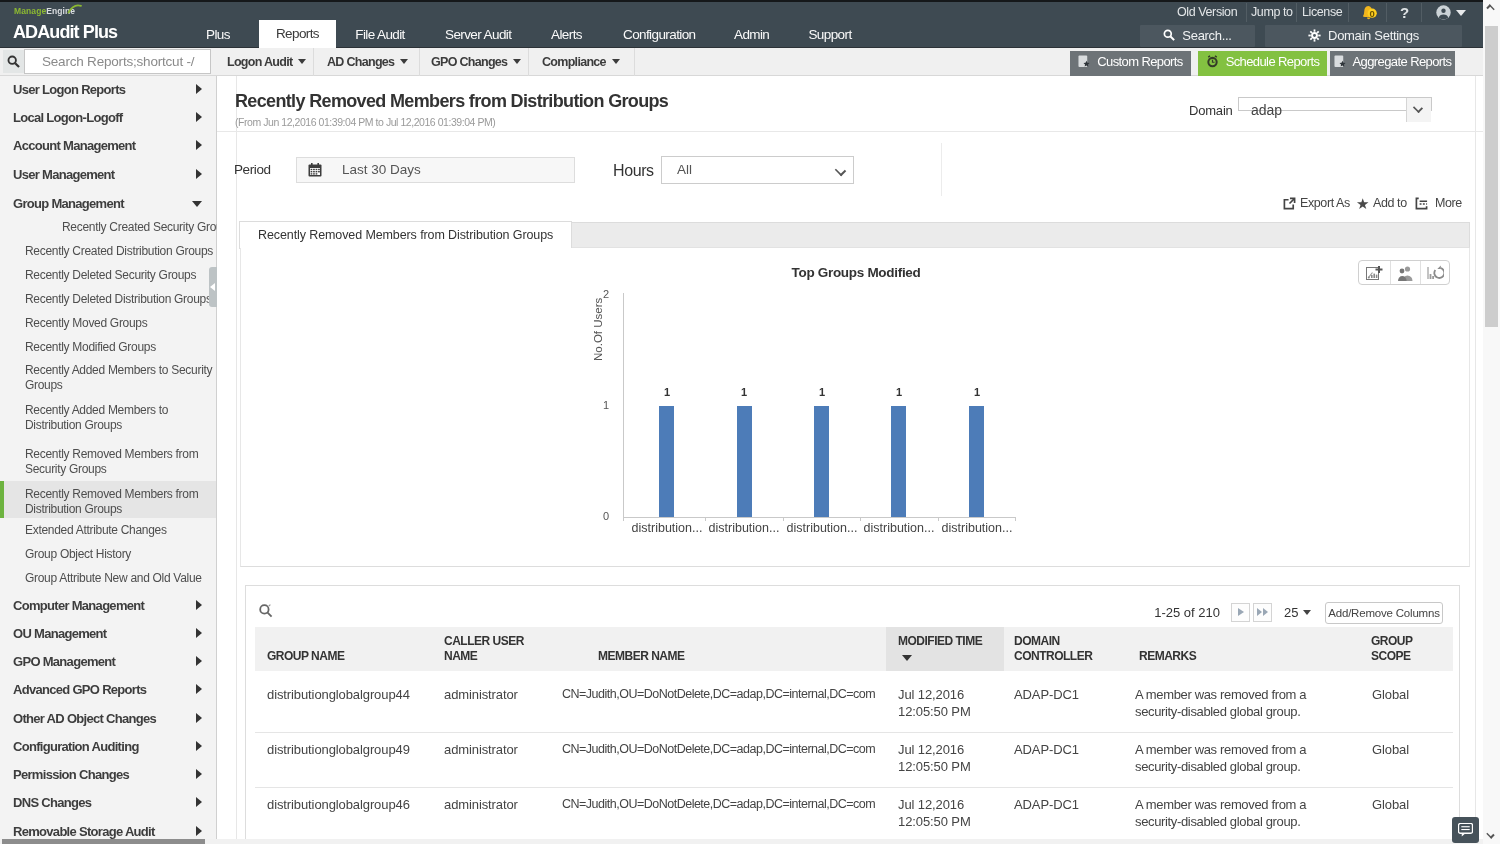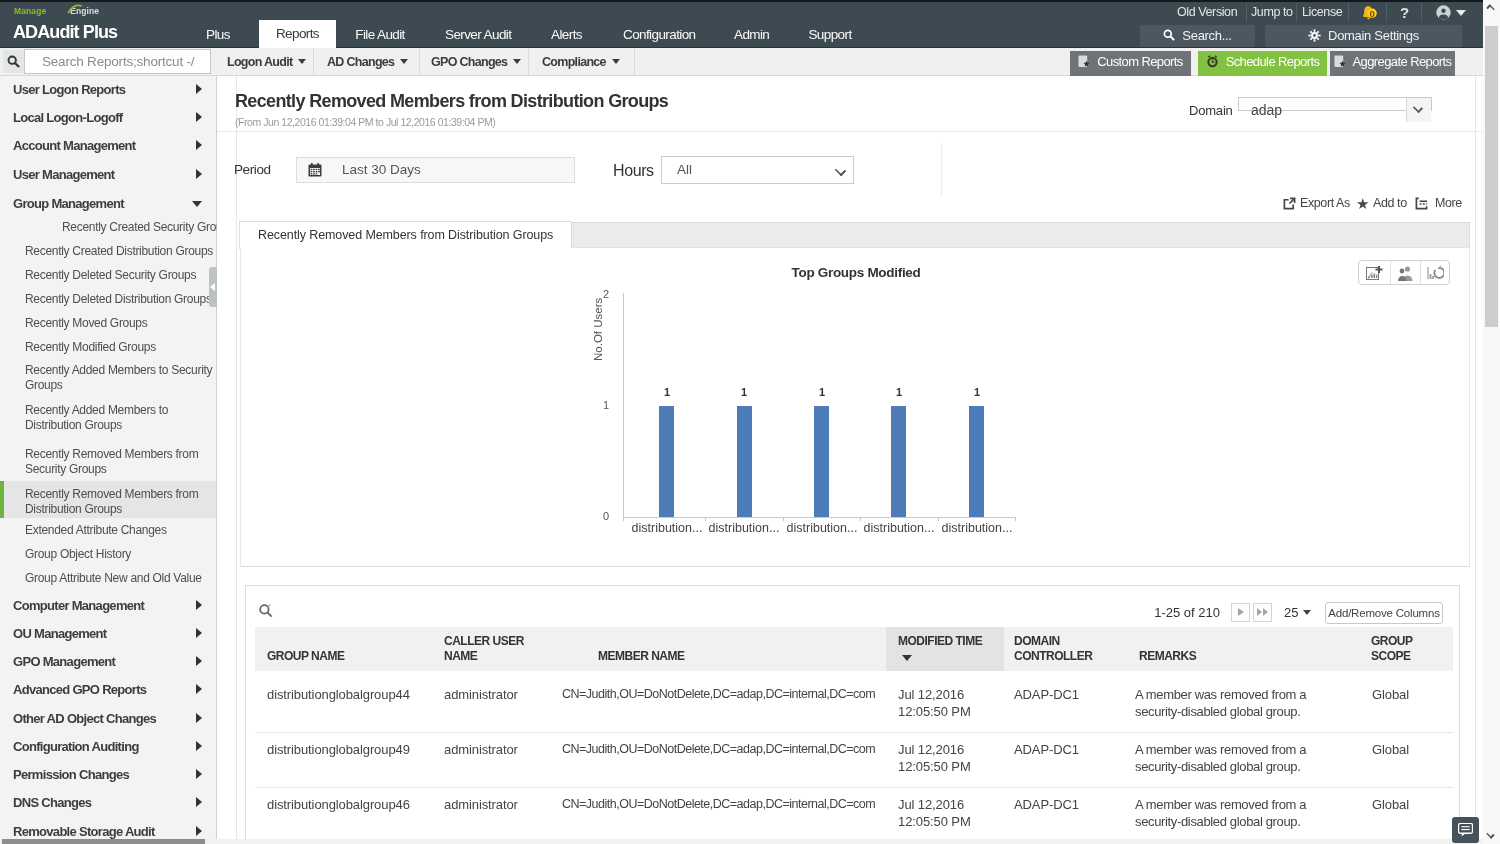--- a/index.html
+++ b/index.html
@@ -6,21 +6,21 @@
 html,body { width:1500px; height:844px; overflow:hidden; }
 body { font-family:"Liberation Sans", sans-serif; background:#fff; }
 #page { position:relative; width:1500px; height:844px; overflow:hidden; background:#fff; }
 .abs { position:absolute; }
 
 
 #topbar { position:absolute; left:0; top:0; width:1483px; height:48px; background:#3e4a52; border-bottom:1px solid #2c3237; }
 #topbar .blackline { position:absolute; left:0; top:0; width:100%; height:2px; background:#15181a; }
 #logo-me { position:absolute; left:14px; top:6px; font-size:8.5px; font-weight:bold; letter-spacing:0.1px; }
 #logo-me .g { color:#8cb832; }
-#logo-me .w { color:#dadde0;margin-left:24px; }
+#logo-me .w { color:#dadde0; }
 #logo-ad { position:absolute; left:13px; top:22px; font-size:18px; font-weight:bold; color:#ffffff; letter-spacing:-0.9px; }
 .navitem { position:absolute; top:22px; height:26px; line-height:26px; color:#fafafa; font-size:13.5px; letter-spacing:-0.6px; text-align:center; white-space:nowrap; }
 #tab-reports { position:absolute; left:259px; top:20px; width:77px; height:28px; background:#ffffff; color:#3a3a3a; font-size:13.5px; letter-spacing:-0.6px; line-height:28px; text-align:center; }
 .tsep { position:absolute; top:3px; width:1px; height:19px; background:#525d64; }
 .toplink { position:absolute; top:4px; height:17px; line-height:17px; color:#e3e6e8; font-size:12.5px; letter-spacing:-0.4px; white-space:nowrap; }
 .darkbtn { position:absolute; top:25px; height:22px; background:#4c575f; color:#f0f2f3; font-size:13px; letter-spacing:-0.3px; line-height:22px; text-align:center; border-radius:1px; white-space:nowrap; }
 
 
 #secondbar { position:absolute; left:0; top:48px; width:1483px; height:28px; background:#f0f0f0; border-bottom:1px solid #d8d8d8; }
 #searchsq { position:absolute; left:3px; top:50px; width:21px; height:23px; background:#e3e6e6; }

